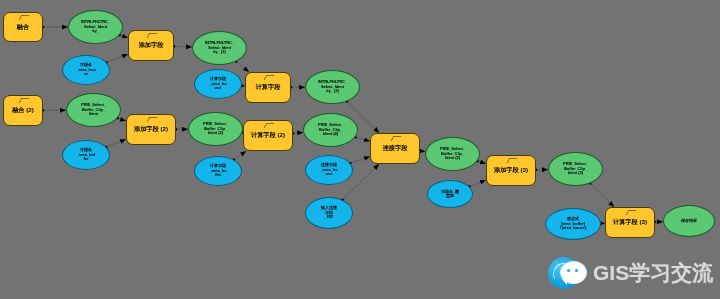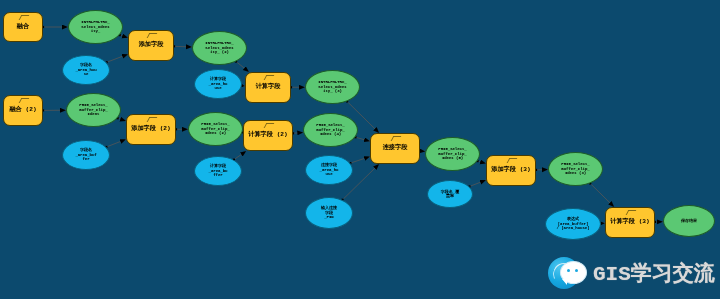--- a/index.html
+++ b/index.html
@@ -4,23 +4,23 @@
 <style>
   html, body {
     margin: 0;
     padding: 0;
     background: #ffffff;
   }
   #canvas {
     position: relative;
     width: 720px;
     height: 299px;
-    background: #0c4a6e;
+    background: #737373;
     overflow: hidden;
-    font-family: Liberation Mono, monospace;
+    font-family: Liberation Sans, sans-serif;
   }
   #edge-layer {
     position: absolute;
     left: 0;
     top: 0;
     width: 720px;
     height: 299px;
     pointer-events: none;
   }
   .node {

